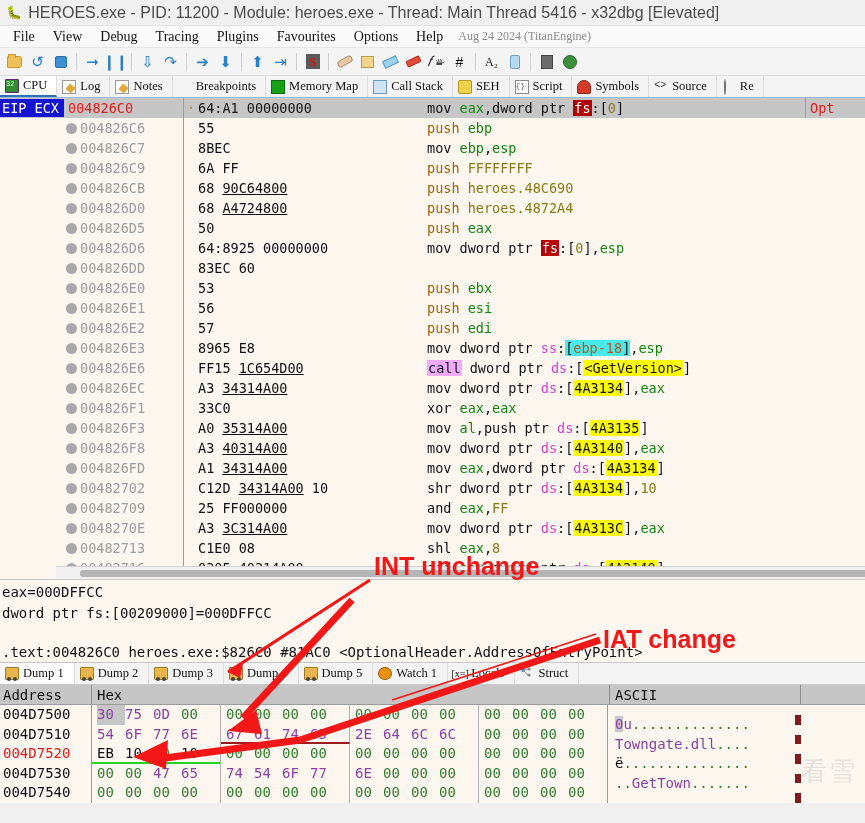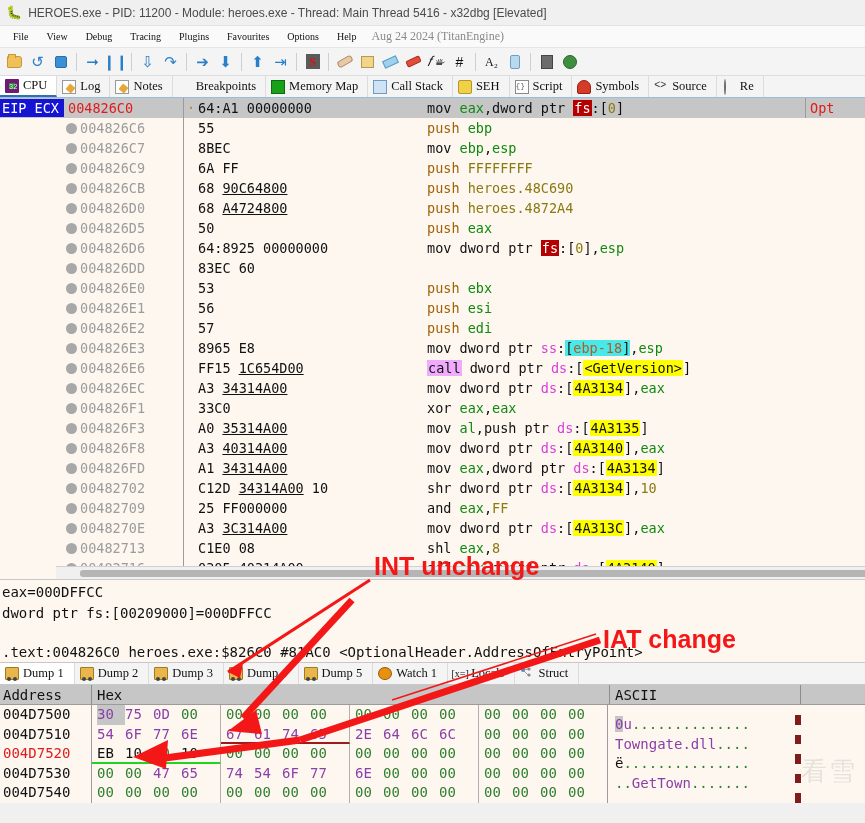--- a/index.html
+++ b/index.html
@@ -23,35 +23,35 @@
     display: flex; align-items: center;
     padding-left: 6px;
     border-bottom: 1px solid #e2e2e2;
   }
   .titlebar .bug {
     font-size: 13px; line-height: 1;
     margin-right: 6px; color: #222;
   }
   .titlebar .tt {
     font-family: "Liberation Sans", sans-serif;
-    font-size: 12px; color: #4b4b4b;
+    font-size: 16px; color: #4b4b4b;
     white-space: nowrap;
   }
 
   
   .menubar {
     height: 22px;
     display: flex; align-items: center;
     background: #fafafa;
     padding-left: 4px;
     border-bottom: 1px solid #e6e6e6;
   }
   .menubar .mi {
     font-family: "Liberation Serif", serif;
-    font-size: 10px; color: #111;
+    font-size: 14px; color: #111;
     padding: 1px 9px;
     white-space: nowrap;
     cursor: default;
   }
   .menubar .stamp {
     font-family: "Liberation Serif", serif;
     font-size: 12px; color: #8a8a8a;
     margin-left: 6px; white-space: nowrap;
   }
 
@@ -111,21 +111,21 @@
   }
   .vtab.active {
     background: #ffffff;
     border-bottom: 2px solid #2f6fb5;
   }
   .vtab .vti {
     width: 14px; height: 14px; margin-right: 4px;
     display: inline-block; flex: none;
     position: relative;
   }
-  .chip-green{background:#2f8f2f;border:4px solid #701a75;border-radius:1px;color:#cfe;font-size:7px;
+  .chip-green{background:#2f8f2f;border:1px solid #701a75;border-radius:1px;color:#cfe;font-size:7px;
               display:flex;align-items:center;justify-content:center;font-family:"Liberation Mono",monospace;}
   .pg-white{background:#fff;border:1px solid #999;}
   .pg-white:after{content:"";position:absolute;right:1px;bottom:1px;width:7px;height:7px;background:#e3a73a;transform:rotate(40deg);}
   .dot-red{width:9px;height:9px;background:#d41e1e;border-radius:50%;margin:3px 0 0 2px;}
   .mm-green{background:#18a018;border:1px solid #0c6b0c;}
   .cs-blue{background:#cfe3f5;border:1px solid #6b9cc4;}
   .seh-y{background:#f0d24a;border:1px solid #b8961f;border-radius:2px;}
   .scr-w{background:#fff;border:1px solid #8a8a8a;color:#666;font-size:8px;display:flex;align-items:center;justify-content:center;font-family:"Liberation Mono",monospace;}
   .sym-r{background:#d63b2a;border:1px solid #8e2417;border-radius:50% 50% 2px 2px;}
   .src-t{color:#333;font-size:10px;font-family:"Liberation Mono",monospace;display:flex;align-items:center;justify-content:center;}

